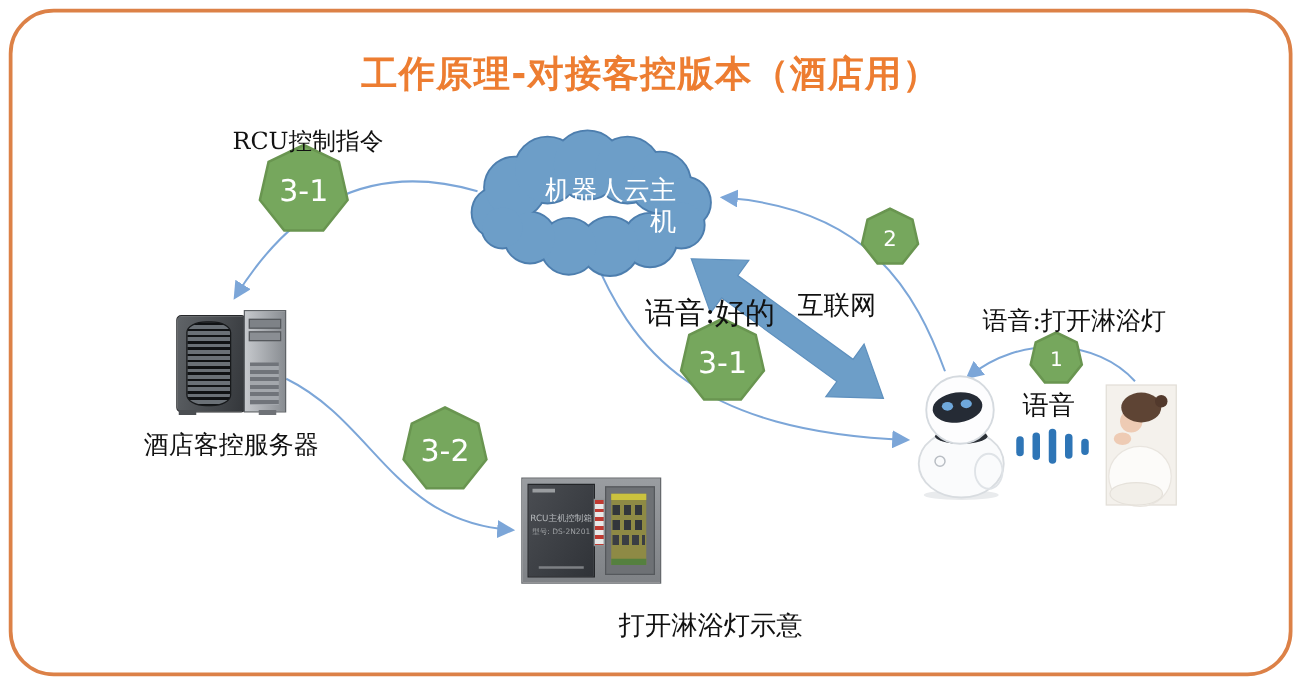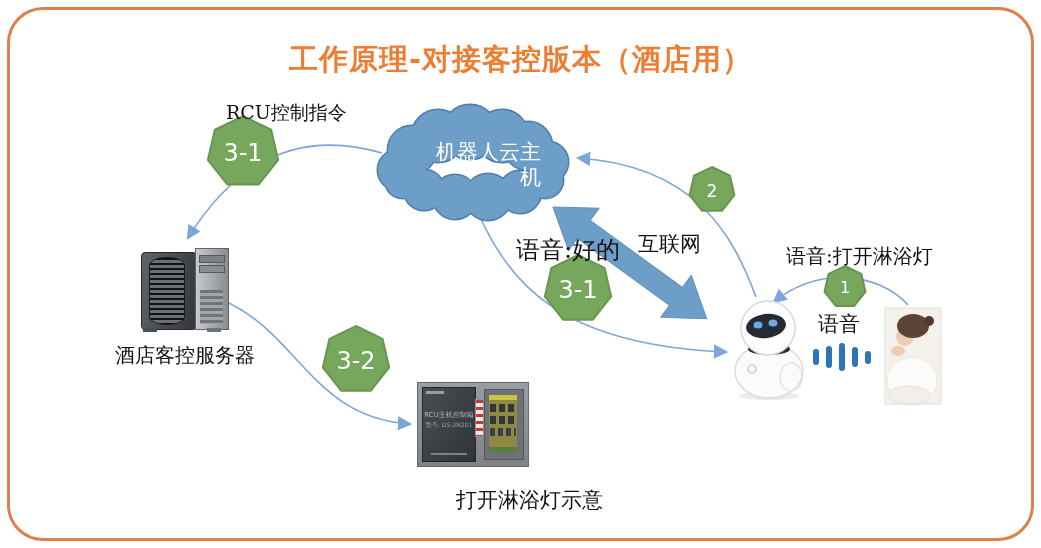--- a/index.html
+++ b/index.html
@@ -195,22 +195,22 @@
   </div>
 
   <div class="waveform">
     <span style="height:16px"></span>
     <span style="height:22px"></span>
     <span style="height:28px"></span>
     <span style="height:20px"></span>
     <span style="height:13px"></span>
   </div>
 
-  <div class="lbl" style="left:186px;top:100px;font-size:19px;margin-left:40px;">RCU控制指令</div>
+  <div class="lbl" style="left:186px;top:100px;font-size:19px;">RCU控制指令</div>
   <div class="lbl" style="left:105px;top:342px;width:160px;text-align:center;font-size:20px;">酒店客控服务器</div>
   <div class="lbl" style="left:516px;top:234px;font-size:24px;">语音:好的</div>
   <div class="lbl" style="left:638px;top:230px;font-size:21px;">互联网</div>
   <div class="lbl" style="left:786px;top:243px;font-size:20px;">语音:打开淋浴灯</div>
   <div class="lbl" style="left:818px;top:310px;font-size:21px;text-align:right;">语音</div>
-  <div class="lbl" style="left:456px;top:486px;font-size:21px;">打开淋浴灯示意</div>
+  <div class="lbl" style="left:495px;top:486px;font-size:21px;">打开淋浴灯示意</div>
 
   <div id="frame"></div>
 </div>
 
 </body></html>

